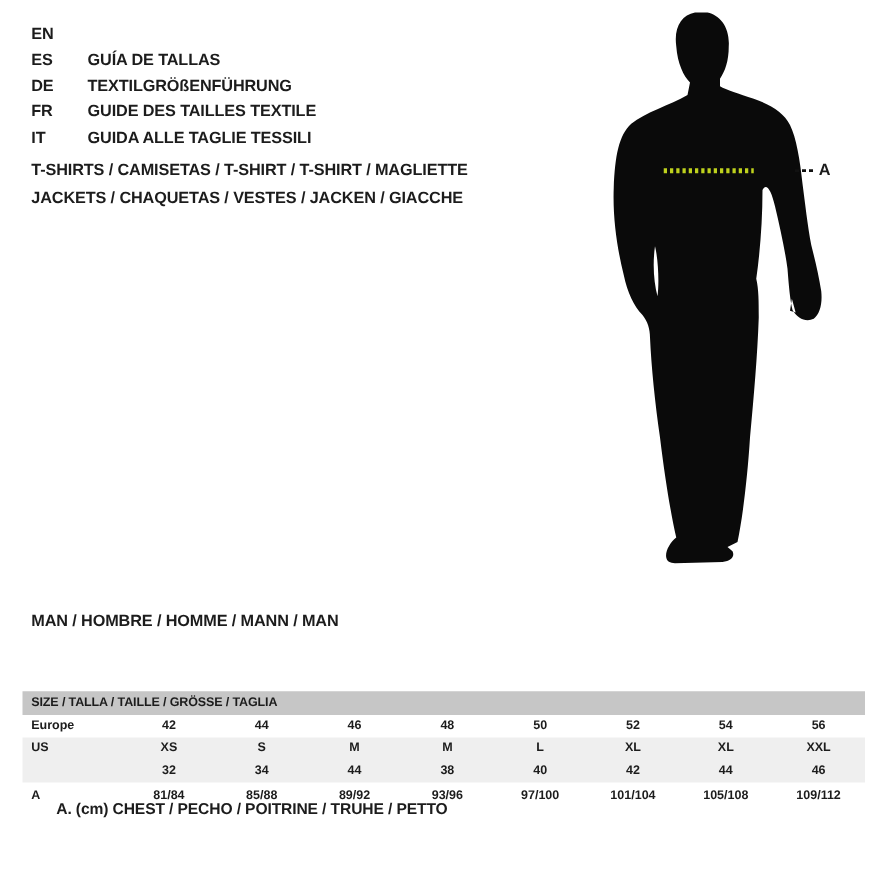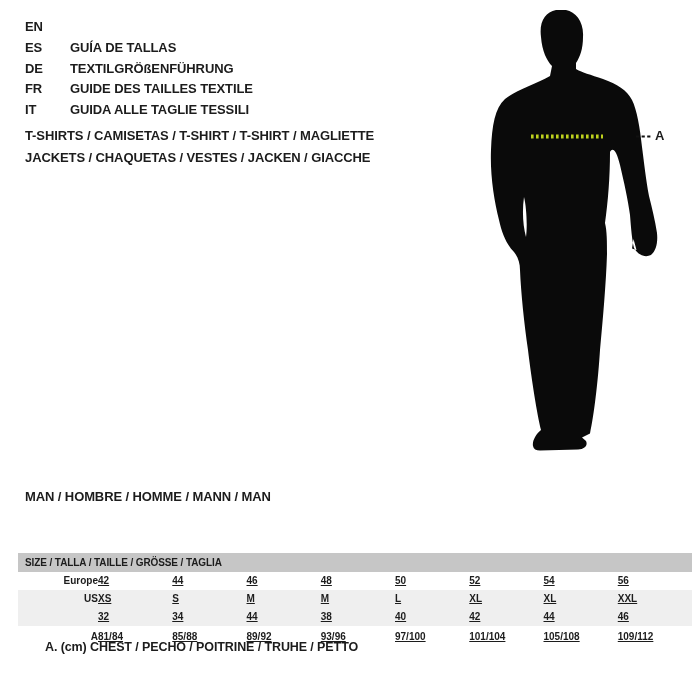--- a/index.html
+++ b/index.html
@@ -18,22 +18,22 @@
   .figure-svg{position:absolute;left:488px;top:4px;width:180px;height:452px;}
   .marker-a{position:absolute;left:655px;top:129px;font-size:13px;line-height:14px;}
   
   .gender{position:absolute;left:25px;top:489px;font-size:13px;letter-spacing:-0.1px;}
   
   .size-table{position:absolute;left:18px;top:521px;width:674px;font-size:10px;margin-top:32px;}
   .thead{background:#c6c6c6;height:19px;line-height:19px;padding-left:7px;letter-spacing:-0.1px;}
   .trow{display:grid;grid-template-columns:80px repeat(8,1fr);height:18px;line-height:18px;}
   .trow.last{height:21px;line-height:21px;}
   .trow.shaded{background:#efefef;}
-  .trow .rlabel{text-align:right;padding-left:7px;}
-  .trow .cell{text-align:left;text-decoration:underline;}
+  .trow .rlabel{text-align:left;padding-left:7px;}
+  .trow .cell{text-align:center;}
   
   .footnote{position:absolute;left:25px;top:640px;font-size:12.5px;letter-spacing:-0.1px;margin-left:20px;}
 </style>
 </head>
 <body>
 
 <div class="canvas">
 
   <div class="lang-list">
     <div class="lang-row">

